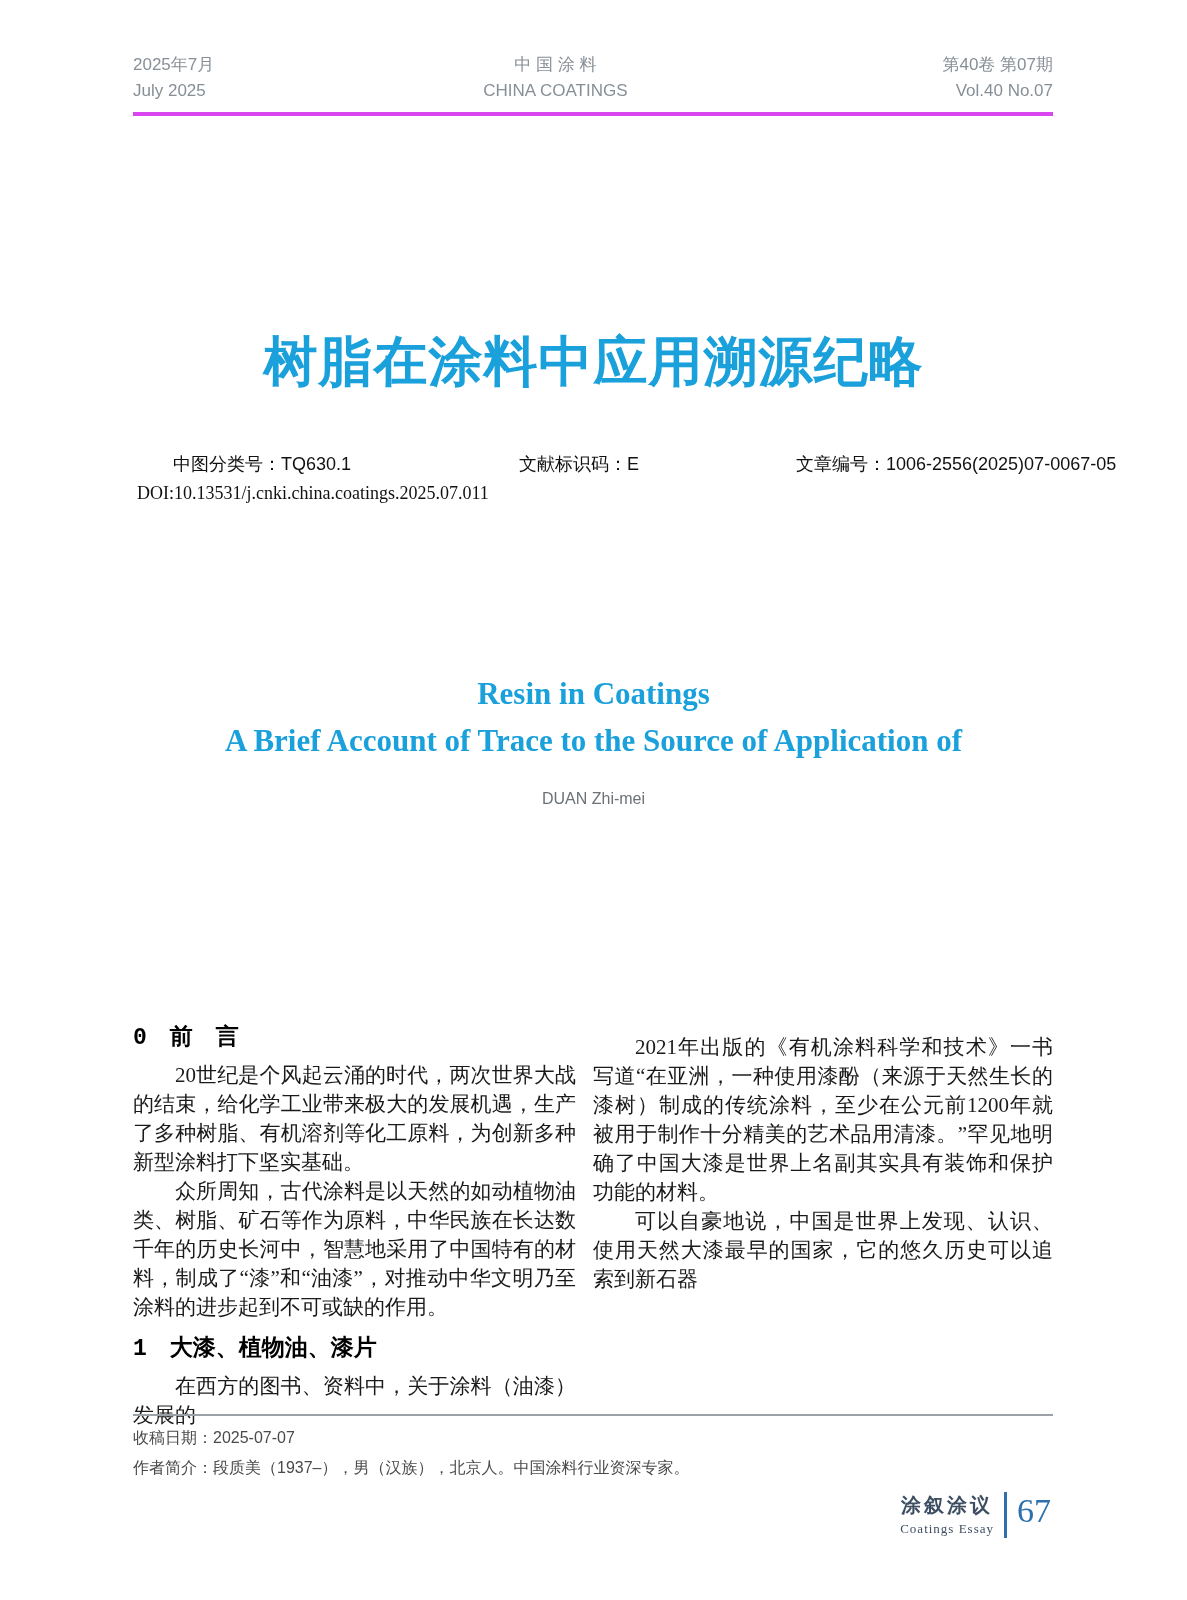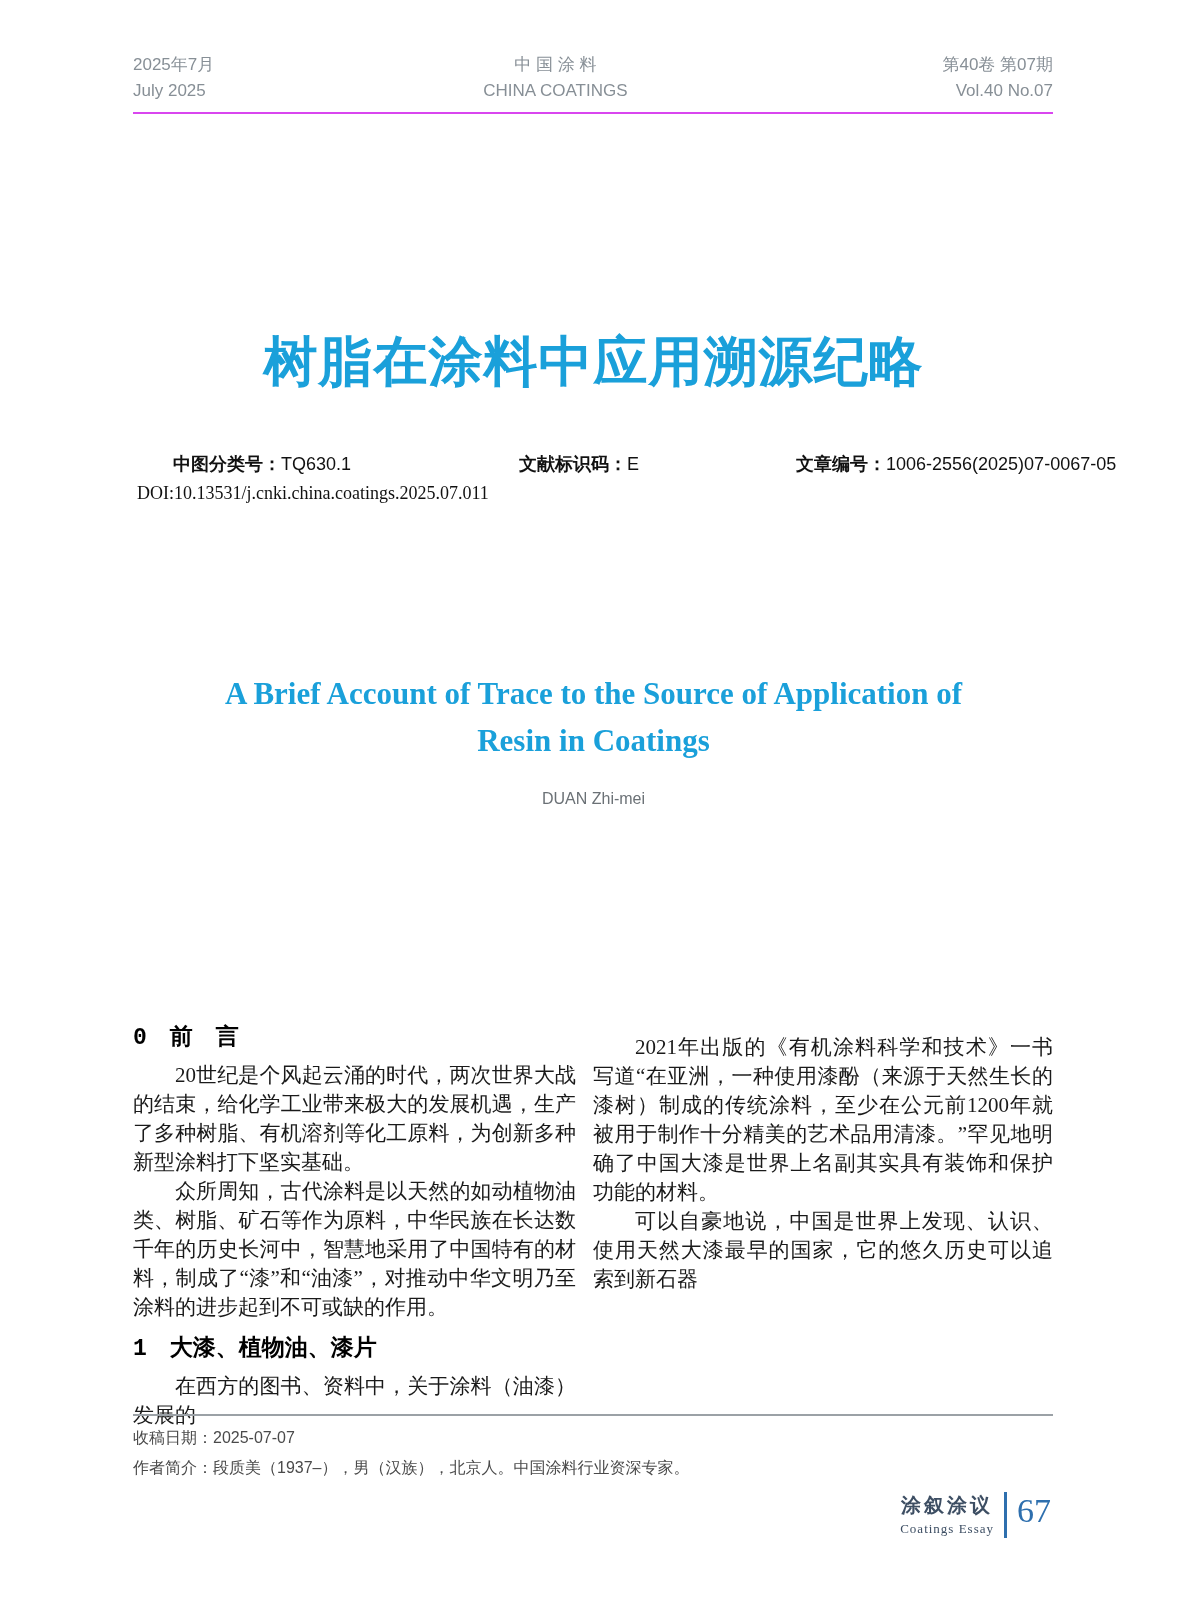--- a/index.html
+++ b/index.html
@@ -19,21 +19,21 @@
   .jheader {
     position: absolute;
     left: 133px; top: 52px;
     width: 920px;
     display: flex;
     justify-content: space-between;
     color: #878f96;
     font-family: "Liberation Sans", sans-serif;
     font-size: 17px;
     line-height: 26px;
-    border-bottom: 2px solid #d946ef;
+    border-bottom: 4px solid #d946ef;
     padding-bottom: 8px;
   }
   .jheader .h-col.center { text-align: center; }
   .jheader .h-col.right  { text-align: right; margin-left: 46px; }
 
   
   .cn-title {
     position: absolute;
     left: 0; top: 326px;
     width: 100%;
@@ -58,21 +58,21 @@
   
   .meta-row {
     position: absolute;
     left: 0; top: 452px;
     width: 100%;
     height: 26px;
     font-size: 18px;
     color: #111111;
   }
   .meta-item { position: absolute; white-space: nowrap; }
-  .meta-item .lbl { font-family: "Liberation Sans", sans-serif; font-weight: bold; padding-left: 36px; }
+  .meta-item .lbl { font-family: "Liberation Sans", sans-serif; font-weight: normal; padding-left: 36px; }
   .meta-item .val { font-family: "Liberation Sans", sans-serif; }
   .meta-clc  { left: 137px; }
   .meta-code { left: 483px; }
   .meta-id   { left: 760px; }
   .doi-row {
     position: absolute;
     left: 137px; top: 483px;
     font-family: "Liberation Serif", serif;
     font-size: 18px;
     color: #111111;
@@ -207,22 +207,22 @@
     <span class="meta-item meta-code">
       <span class="lbl">文献标识码：</span><span class="val">E</span>
     </span>
     <span class="meta-item meta-id">
       <span class="lbl">文章编号：</span><span class="val">1006-2556(2025)07-0067-05</span>
     </span>
   </div>
   <div class="doi-row">DOI:10.13531/j.cnki.china.coatings.2025.07.011</div>
 
   <div class="en-title">
+    <div>Resin in Coatings</div>
     <div>A Brief Account of Trace to the Source of Application of</div>
-    <div>Resin in Coatings</div>
   </div>
   <div class="en-author">DUAN Zhi-mei</div>
 
   <div class="col col-left">
     <h2 class="sec-heading">0　前　言</h2>
     <p>20世纪是个风起云涌的时代，两次世界大战的结束，给化学工业带来极大的发展机遇，生产了多种树脂、有机溶剂等化工原料，为创新多种新型涂料打下坚实基础。</p>
     <p>众所周知，古代涂料是以天然的如动植物油类、树脂、矿石等作为原料，中华民族在长达数千年的历史长河中，智慧地采用了中国特有的材料，制成了“漆”和“油漆”，对推动中华文明乃至涂料的进步起到不可或缺的作用。</p>
     <h2 class="sec-heading second">1　大漆、植物油、漆片</h2>
     <p>在西方的图书、资料中，关于涂料（油漆）发展的</p>
   </div>

